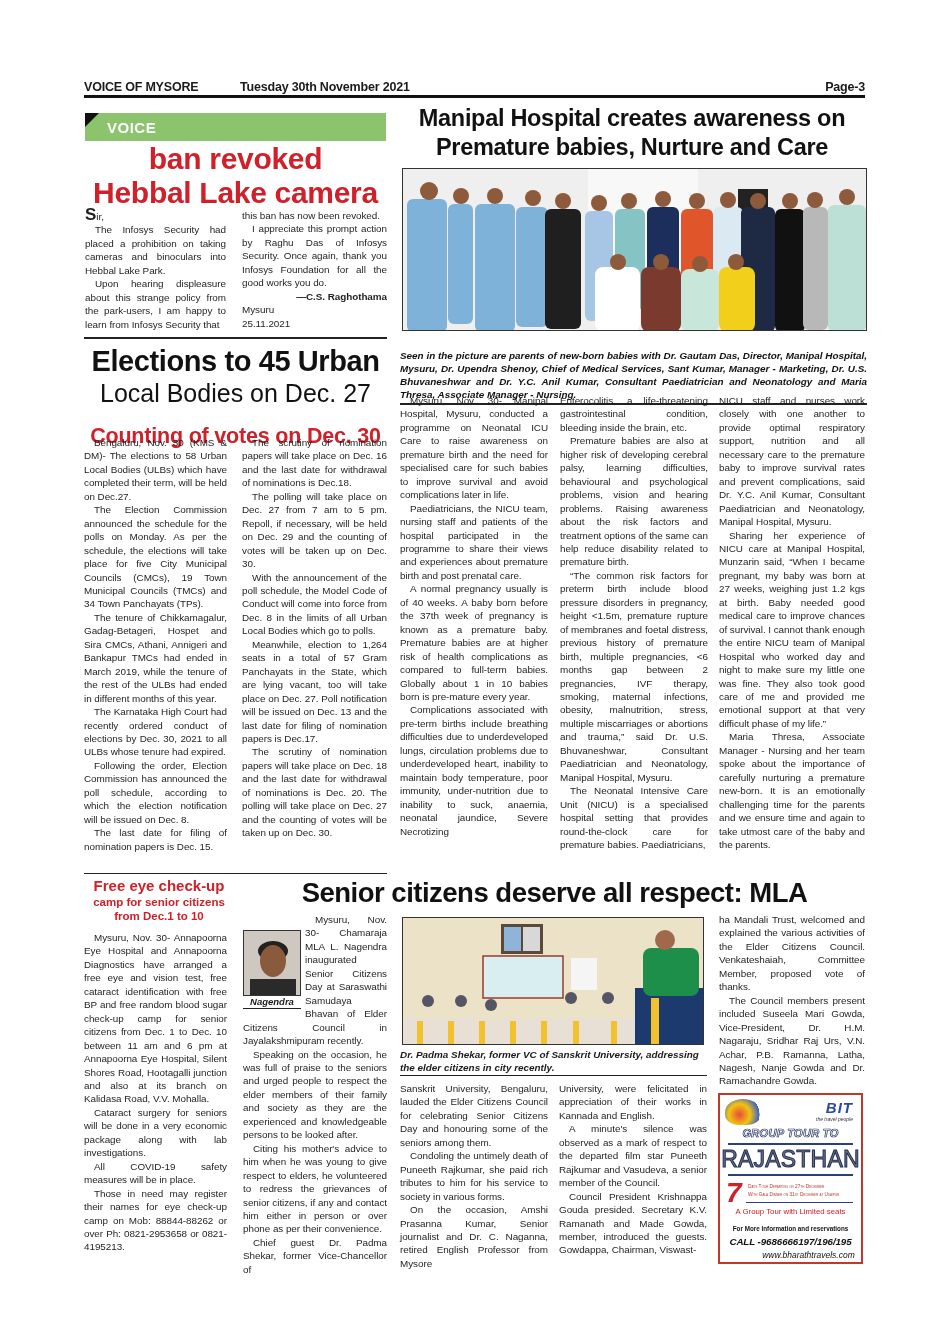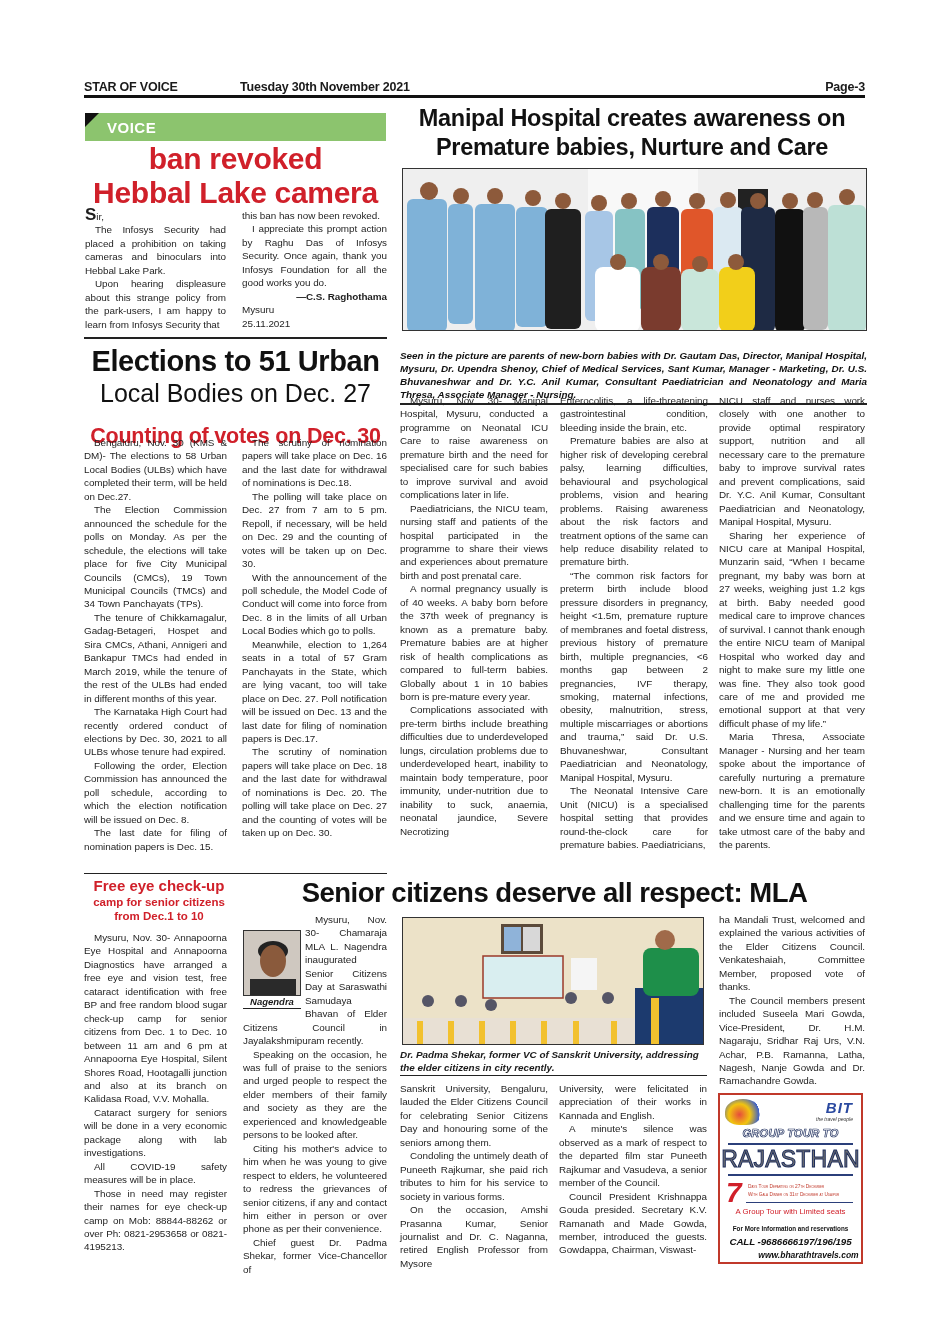--- a/index.html
+++ b/index.html
@@ -66,27 +66,27 @@
   .ad .group { position: absolute; left: 0; width: 100%; top: 32px; text-align: center; font-size: 11px; font-weight: bold; font-style: italic; color: #fff; -webkit-text-stroke: 0.7px #1a2a5a; letter-spacing: 0.3px; }
   .ad .bar1 { position: absolute; left: 8px; right: 8px; top: 48px; height: 2px; background: #2b3f7a; }
   .ad .raj { position: absolute; left: 0; width: 100%; top: 51px; text-align: center; font-size: 23px; font-weight: normal; color: #737373; -webkit-text-stroke: 1px #1a2a5a; letter-spacing: 0.2px; }
   .ad .bar2 { position: absolute; left: 8px; right: 8px; top: 79px; height: 2px; background: #2b3f7a; }
   .ad .seven { position: absolute; left: 6px; top: 83px; font-size: 28px; font-weight: bold; font-style: italic; color: #d0202a; line-height: 30px; }
   .ad .days { position: absolute; left: 28px; top: 88px; width: 112px; font-size: 4.8px; line-height: 8px; color: #c0392b; font-variant: small-caps; }
   .ad .line3 { position: absolute; left: 26px; right: 8px; top: 107px; height: 1px; background: #2b3f7a; }
   .ad .limited { position: absolute; left: 0; width: 100%; top: 112px; text-align: center; font-size: 7.8px; color: #d0202a; }
   .ad .more { position: absolute; left: 0; width: 100%; top: 130px; text-align: center; font-size: 6.3px; font-weight: bold; color: #111; }
   .ad .call { position: absolute; left: 0; width: 100%; top: 141px; text-align: center; font-size: 9.8px; font-weight: bold; font-style: italic; color: #111; letter-spacing: -0.1px; }
-  .ad .web { position: absolute; left: 0; width: 100%; top: 155px; text-align: center; font-size: 8.5px; font-weight: bold; font-style: italic; color: #111; padding-left: 36px; }
+  .ad .web { position: absolute; left: 0; width: 100%; top: 155px; text-align: center; font-size: 8.5px; font-weight: normal; font-style: italic; color: #111; padding-left: 36px; }
 </style>
 </head>
 <body>
 
 <div class="abs masthead">
-  <span class="pub">STAR OF VOICE</span>
+  <span class="pub">VOICE OF MYSORE</span>
   <span class="date">Tuesday 30th November 2021</span>
   <span class="page">Page-3</span>
 </div>
 
 <div class="abs vor-bar">
   <div class="tri"></div>
   <span class="voice">VOICE</span>
   <span class="rest">OF THE READER</span>
 </div>
 <div class="abs hebbal-title">
@@ -100,21 +100,21 @@
 </div>
 <div class="abs col-text hebbal-c2">
   <p class="noind">this ban has now been revoked.</p>
   <p>I appreciate this prompt action by Raghu Das of Infosys Security. Once again, thank you Infosys Foundation for all the good works you do.</p>
   <p class="noind" style="text-align:right;font-weight:bold;">—C.S. Raghothama</p>
   <p class="noind">Mysuru</p>
   <p class="noind">25.11.2021</p>
 </div>
 <div class="abs rule" style="left:84px;top:337px;width:303px;"></div>
 
-<div class="abs elec-h1">Elections to 51 Urban</div>
+<div class="abs elec-h1">Elections to 45 Urban</div>
 <div class="abs elec-h2">Local Bodies on Dec. 27</div>
 <div class="abs elec-h3">Counting of votes on Dec. 30</div>
 <div class="abs col-text elec-c1">
   <p>Bengaluru, Nov. 30 (KMS &amp; DM)- The elections to 58 Urban Local Bodies (ULBs) which have completed their term, will be held on Dec.27.</p>
   <p>The Election Commission announced the schedule for the polls on Monday. As per the schedule, the elections will take place for five City Municipal Councils (CMCs), 19 Town Municipal Councils (TMCs) and 34 Town Panchayats (TPs).</p>
   <p>The tenure of Chikkamagalur, Gadag-Betageri, Hospet and Sira CMCs, Athani, Annigeri and Bankapur TMCs had ended in March 2019, while the tenure of the rest of the ULBs had ended in different months of this year.</p>
   <p>The Karnataka High Court had recently ordered conduct of elections by Dec. 30, 2021 to all ULBs whose tenure had expired.</p>
   <p>Following the order, Election Commission has announced the poll schedule, according to which the election notification will be issued on Dec. 8.</p>
   <p>The last date for filing of nomination papers is Dec. 15.</p>
 </div>

